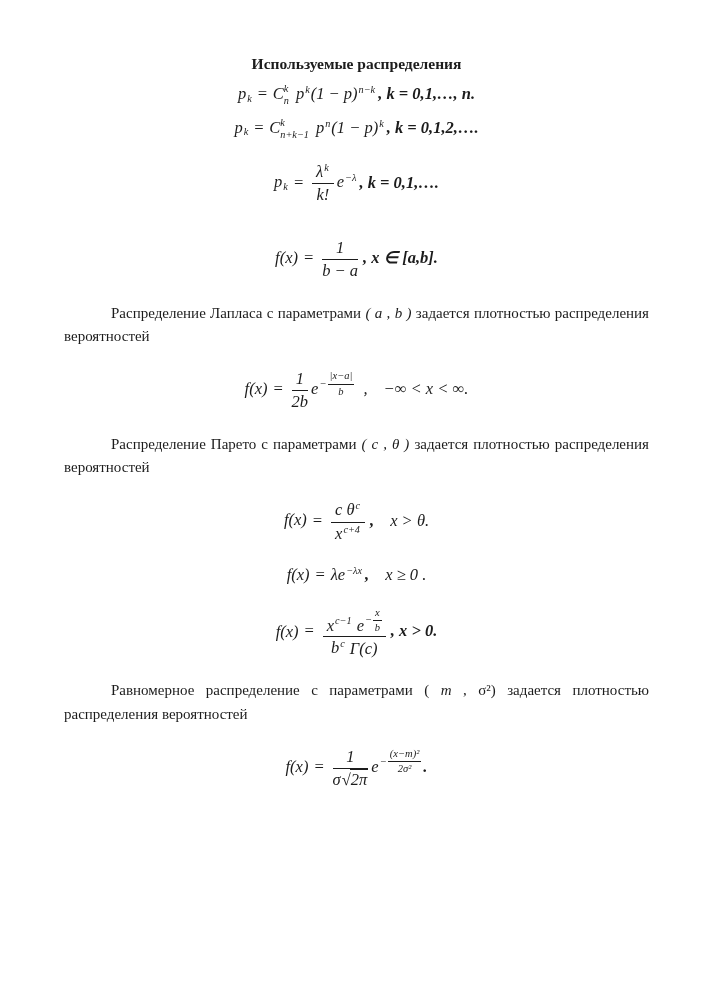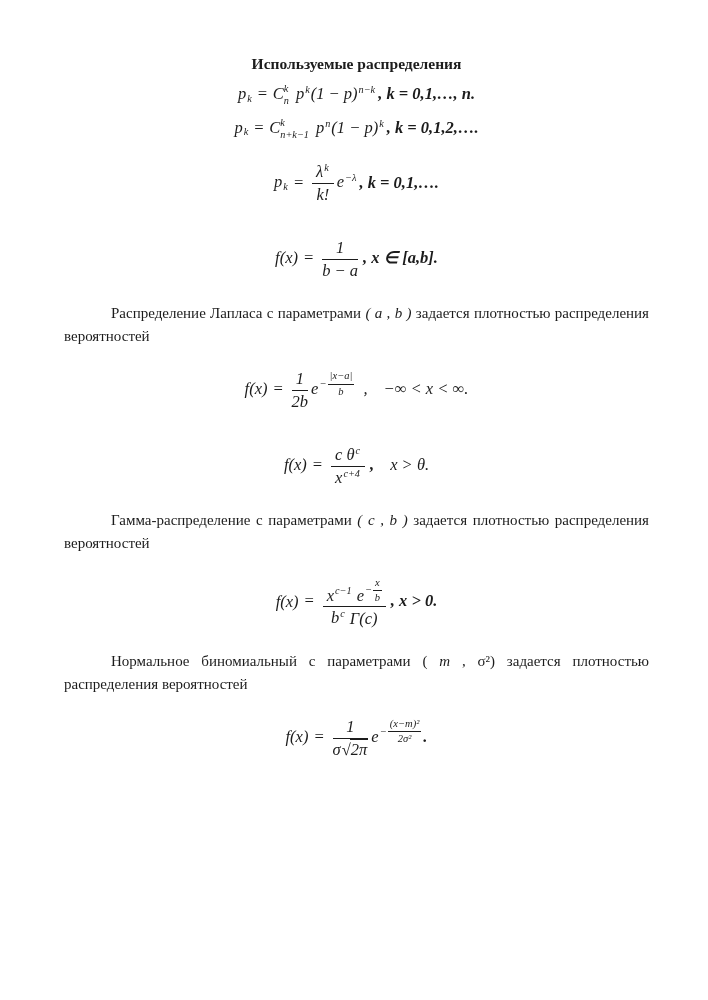--- a/index.html
+++ b/index.html
@@ -57,37 +57,40 @@
   <div class="formula">
     <span class="math"><span>f</span><span>(x)</span><span class="rel">=</span><span class="frac"><span class="num">1</span><span class="den">2b</span></span><span>e</span><span class="exp">
           <span>−</span>
           <span class="frac">
             <span class="num">|x−a|</span>
             <span class="den">b</span>
           </span>
         </span><span class="comma">,</span><span class="tail2">−∞ &lt; x &lt; ∞.</span></span>
   </div>
 
+  <p class="para"><span class="run">Распределение Парето с параметрами </span><span class="run it">( c , θ )</span><span class="run"> задается  плотностью распределения вероятностей</span></p>
   <div class="formula">
     <span class="math"><span>f</span><span>(x)</span><span class="rel">=</span><span class="frac"><span class="num"><span>c θ</span><span class="sp">c</span></span><span class="den"><span>x</span><span class="sp">c+4</span></span></span><span class="tail1">,</span><span class="tail2">x &gt; θ.</span></span>
   </div>
 
+  <div class="formula">
+    <span class="math"><span>f</span><span>(x)</span><span class="rel">=</span><span>λe</span><span class="sp">−λx</span><span class="tail1">,</span><span class="tail2">x ≥ 0 .</span></span>
+  </div>
 
-  <p class="para"><span class="run">Гамма-распределение с параметрами </span><span class="run it">( c , b )</span><span class="run"> задается плотностью распределения вероятностей</span></p>
   <div class="formula">
     <span class="math"><span>f</span><span>(x)</span><span class="rel">=</span><span class="frac"><span class="num"><span>x</span><span class="sp">c−1</span><span class="sp-gap">e</span><span class="exp">
               <span>−</span>
               <span class="frac">
                 <span class="num">x</span>
                 <span class="den">b</span>
               </span>
             </span></span><span class="den"><span>b</span><span class="sp">c</span><span class="sp-gap">Γ(c)</span></span></span><span class="tail1">, x &gt; 0.</span></span>
   </div>
 
-  <p class="para"><span class="run">Нормальное биномиальный с параметрами ( </span><span class="run it">m</span><span class="run"> , σ²) задается плотностью распределения вероятностей</span></p>
+  <p class="para"><span class="run">Равномерное распределение с параметрами ( </span><span class="run it">m</span><span class="run"> , σ²) задается плотностью распределения вероятностей</span></p>
   <div class="formula">
     <span class="math"><span>f</span><span>(x)</span><span class="rel">=</span><span class="frac"><span class="num">1</span><span class="den"><span>σ</span><span class="sqrt">√</span><span class="rad">2π</span></span></span><span>e</span><span class="exp">
           <span>−</span>
           <span class="frac">
             <span class="num">(x−m)²</span>
             <span class="den">2σ²</span>
           </span>
         </span><span class="tail1">.</span></span>
   </div>
 

